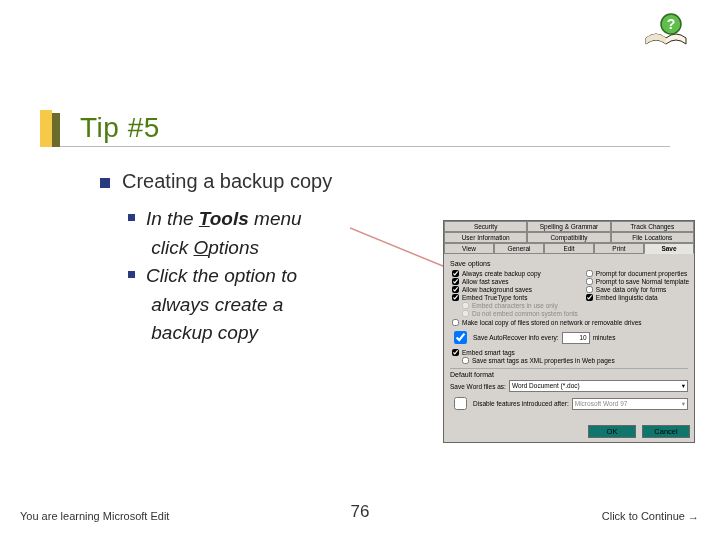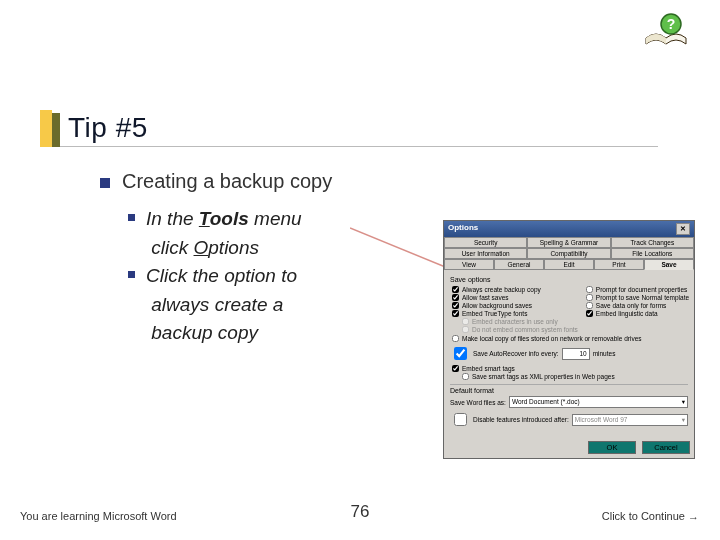--- a/index.html
+++ b/index.html
@@ -20,22 +20,22 @@
     position: absolute;
     top: 110px;
     left: 40px;
     display: flex;
     align-items: stretch;
   }
   .bar-yellow { width: 12px; background: #f7c948; }
   .bar-olive  { width: 8px; height: 34px; background: #6b6b2b; align-self: flex-end; }
   .title-text {
     font-size: 28px;
-    color: #0f172a;
-    padding: 2px 0 2px 8px;
+    color: #4d7c0f;
+    padding: 2px 0 2px 20px;
     border-bottom: 1px solid #bbb;
     width: 590px;
     font-weight: normal;
     letter-spacing: 0.5px;
   }
   .content {
     position: absolute;
     top: 170px;
     left: 100px;
     width: 320px;
@@ -196,24 +196,20 @@
     <div class="sub-line">&nbsp;<span>always create a</span></div>
     <div class="sub-line">&nbsp;<span>backup copy</span></div>
   </div>
 </div>
 
 <svg class="callout" width="120" height="80">
   <line x1="0" y1="10" x2="110" y2="55" stroke="#d99089" stroke-width="1.5"></line>
 </svg>
 
 <div class="dialog">
-  <div class="dlg-titlebar">
-    <span>Options</span>
-    <span class="dlg-close">✕</span>
-  </div>
   <div class="tabrow">
     <div class="tab">Security</div>
     <div class="tab">Spelling &amp; Grammar</div>
     <div class="tab">Track Changes</div>
   </div>
   <div class="tabrow">
     <div class="tab">User Information</div>
     <div class="tab">Compatibility</div>
     <div class="tab">File Locations</div>
   </div>
@@ -308,15 +304,15 @@
           <span>▾</span>
         </div>
     </div>
   </div>
   <div class="dlg-buttons">
     <div class="btn">OK</div>
     <div class="btn">Cancel</div>
   </div>
 </div>
 
-<div class="footer-left">You are learning Microsoft Word</div>
+<div class="footer-left">You are learning Microsoft Edit</div>
 <div class="footer-center">76</div>
 <div class="footer-right">Click to Continue →</div>
 
 </body></html>

